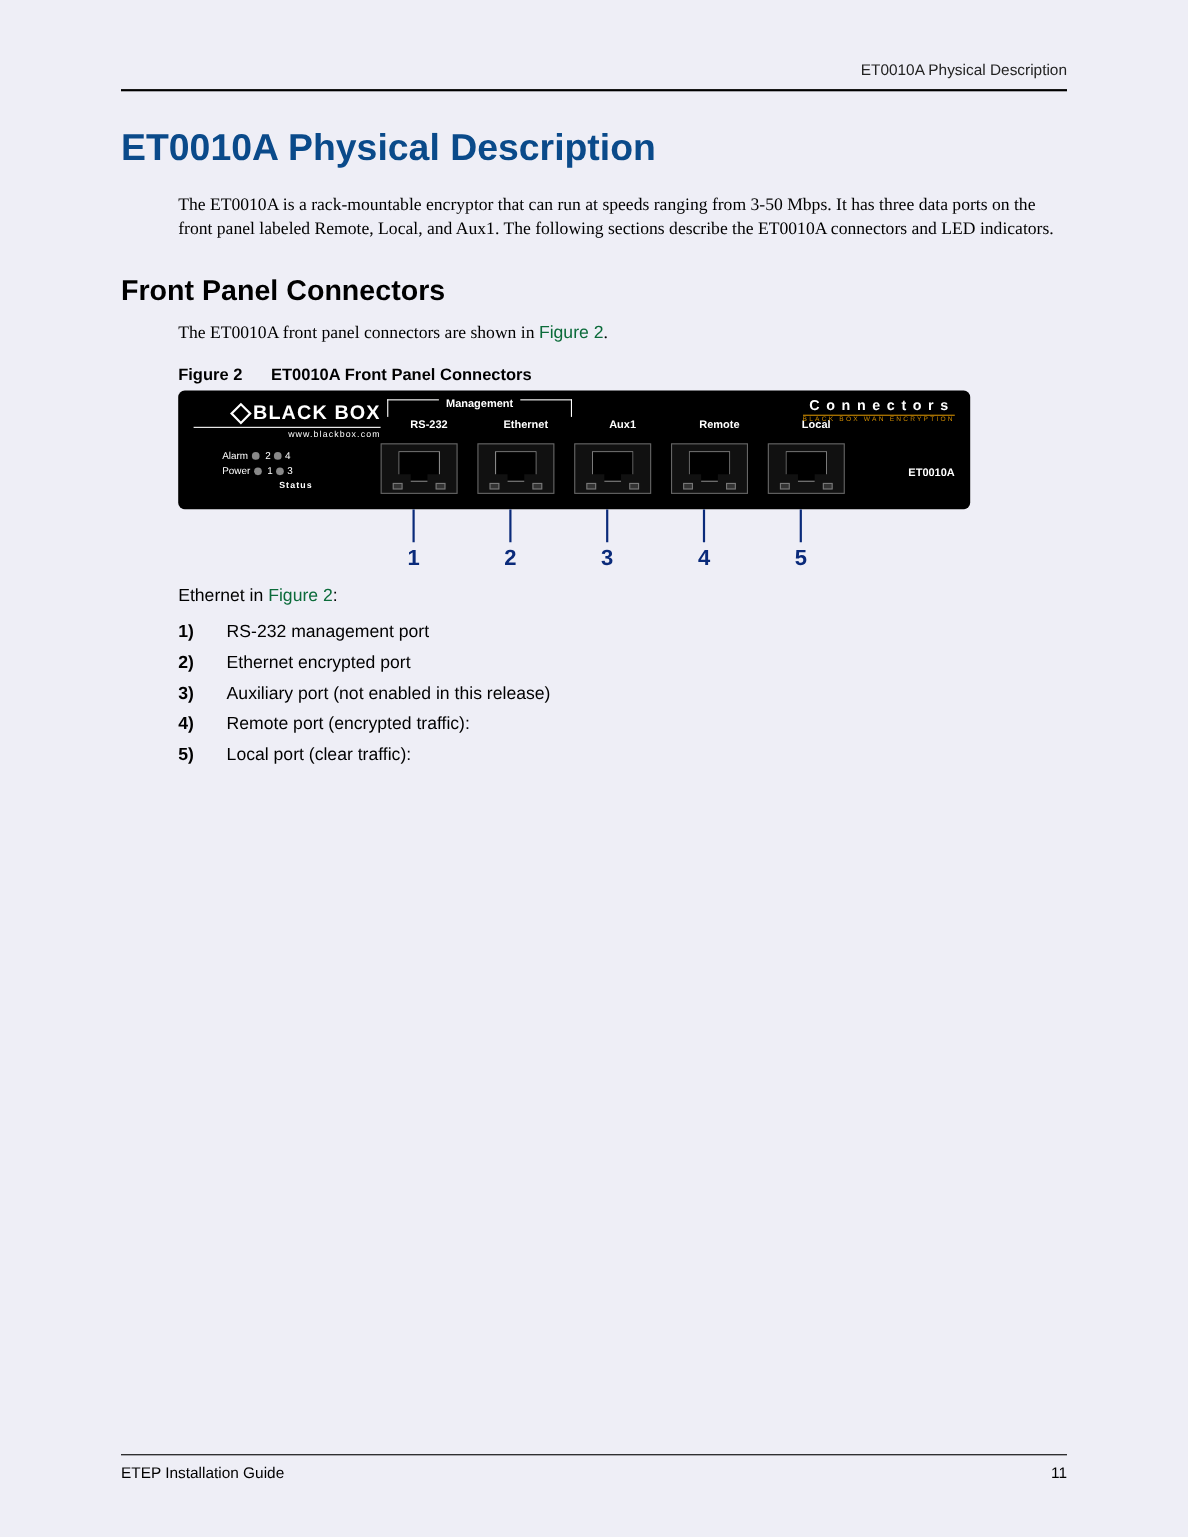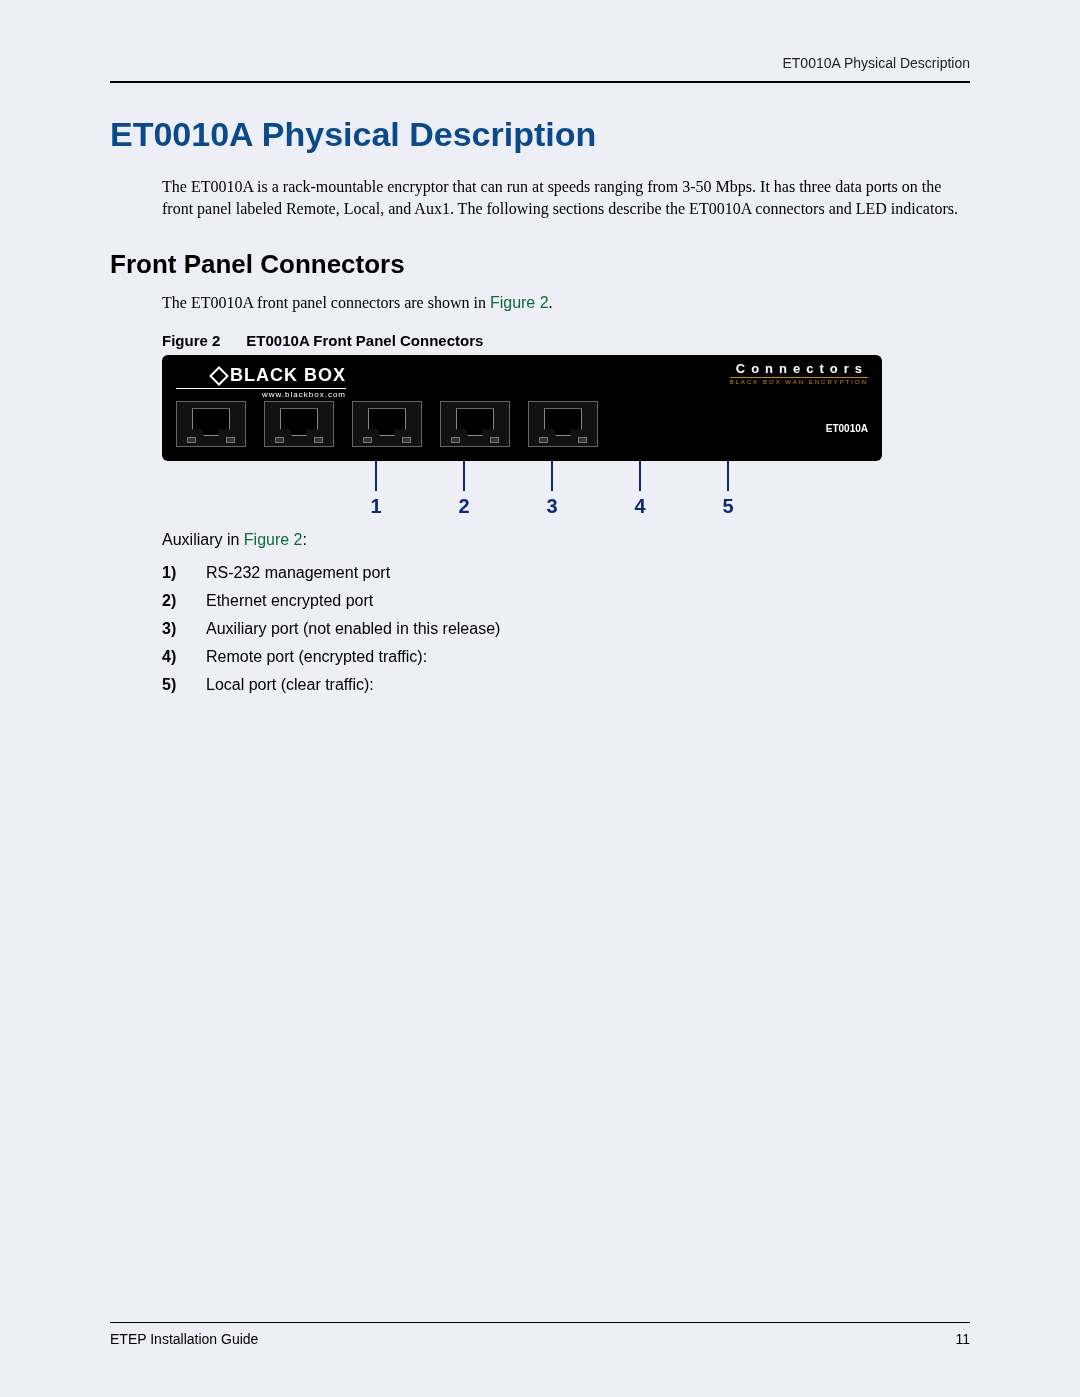--- a/index.html
+++ b/index.html
@@ -158,22 +158,42 @@
   <div class="device">
     <div class="enc-brand">
       <div class="enc-line1">Connectors</div>
       <div class="enc-line2">BLACK BOX WAN ENCRYPTION</div>
     </div>
     <div class="dev-top">
       <div class="brand">
         <div class="brand-line1"><span class="diamond"></span><span>BLACK BOX</span></div>
         <div class="brand-line2">www.blackbox.com</div>
       </div>
+      <div style="display:flex; flex-direction:column; flex:1;">
+        <div style="display:flex; align-items:flex-end;">
+          <div class="mgmt-box" style="flex:0 0 168px;">
+            <span class="mgmt-label">Management</span>
+          </div>
+          <div style="width:6px;"></div>
+        </div>
+        <div style="display:flex; font-size:10px; font-weight:bold; gap:0; margin-top:2px;">
+          <div style="width:88px; text-align:center;">RS-232</div>
+          <div style="width:88px; text-align:center;">Ethernet</div>
+          <div style="width:88px; text-align:center;">Aux1</div>
+          <div style="width:88px; text-align:center;">Remote</div>
+          <div style="width:88px; text-align:center;">Local</div>
+        </div>
+      </div>
     </div>
     <div class="ports-row">
+      <div class="status-block">
+        <div><span>Alarm</span><span class="dot"></span> <span>2</span><span class="dot"></span><span>4</span></div>
+        <div><span>Power</span><span class="dot"></span> <span>1</span><span class="dot"></span><span>3</span></div>
+        <div class="status-caption">Status</div>
+      </div>
       <div class="ports">
         <div class="port">
             <div class="jack"></div>
             <div class="led l"></div>
             <div class="led r"></div>
           </div>
         <div class="port">
             <div class="jack"></div>
             <div class="led l"></div>
             <div class="led r"></div>
@@ -210,21 +230,21 @@
     </svg>
     <span class="num" style="left:214px">1</span>
     <span class="num" style="left:302px">2</span>
     <span class="num" style="left:390px">3</span>
     <span class="num" style="left:478px">4</span>
     <span class="num" style="left:566px">5</span>
   </div>
 </div>
 
 <p class="elements-intro">
-  <span>Auxiliary in </span><span class="fig-link">Figure 2</span><span>:</span>
+  <span>Ethernet in </span><span class="fig-link">Figure 2</span><span>:</span>
 </p>
 
 <div class="elements-list">
   <div class="row">
       <span class="n">1)</span>
       <span>RS-232 management port</span>
     </div>
   <div class="row">
       <span class="n">2)</span>
       <span>Ethernet encrypted port</span>

